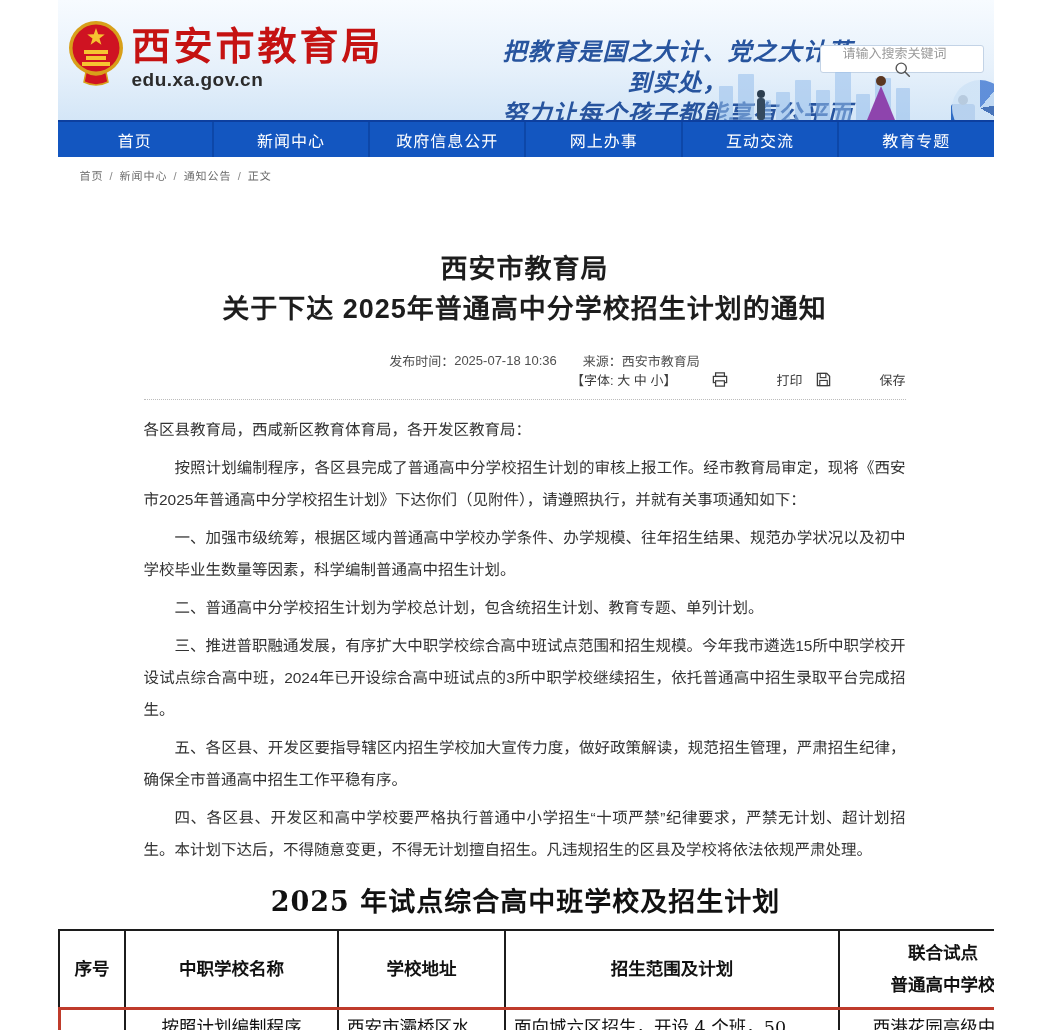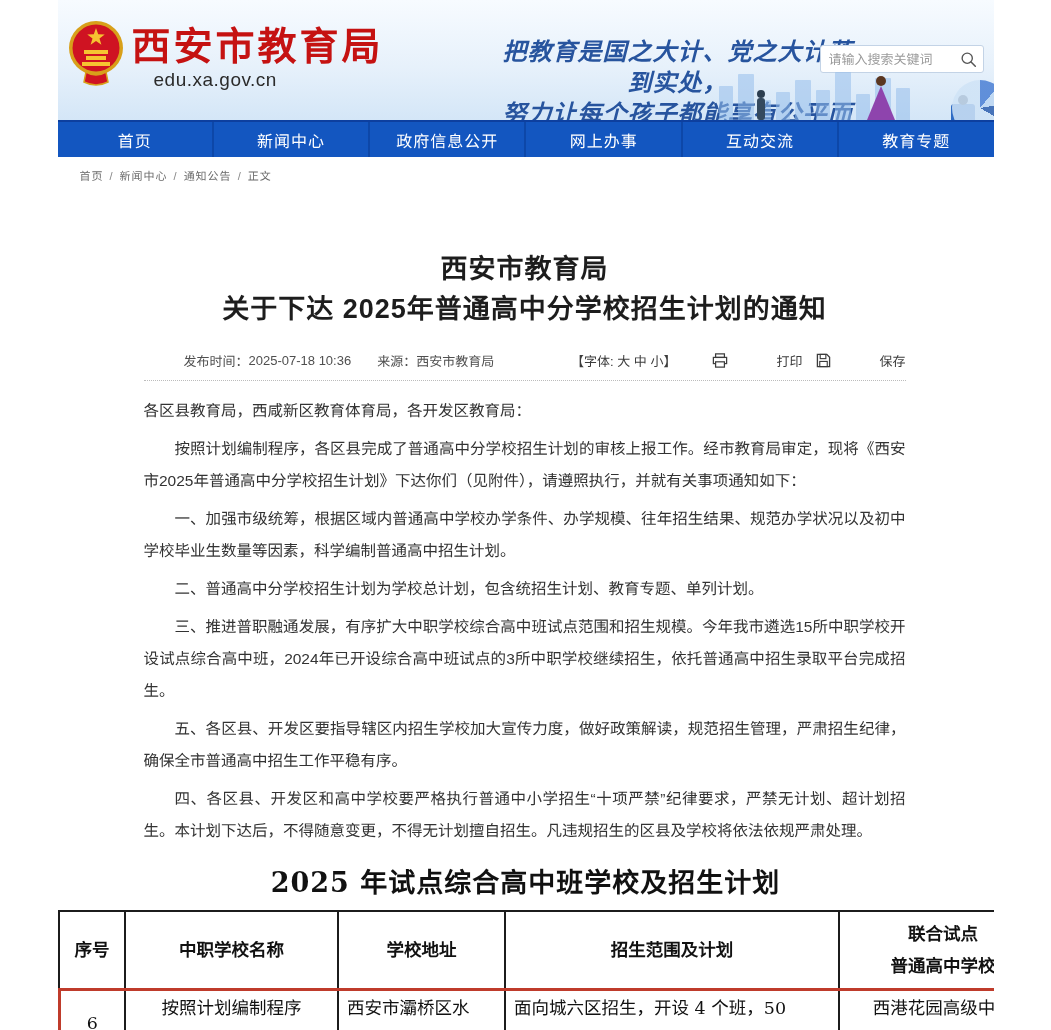--- a/index.html
+++ b/index.html
@@ -8,26 +8,26 @@
   .page { position:relative; width:936px; height:1030px; overflow:hidden; background:#fff; margin:0 auto; }
 
   
   .site-header { position:relative; width:100%; height:120px;
     background:linear-gradient(180deg,#f7fbff 0%, #e7f1fb 55%, #d4e6f7 100%); overflow:hidden; }
   .logo-wrap { position:absolute; left:10px; top:20px; display:flex; align-items:flex-start; }
   .emblem { width:56px; height:66px; margin-right:8px; }
   .site-text { padding-top:6px; }
   .site-name { font-size:39px; font-weight:bold; color:#c51212; letter-spacing:3px; line-height:42px;
     font-family:"Liberation Sans", sans-serif; }
-  .site-domain { font-size:19px; font-weight:normal; color:#2b2b2b; letter-spacing:0.5px; margin-top:1px;margin-left:22px; }
+  .site-domain { font-size:19px; font-weight:bold; color:#2b2b2b; letter-spacing:0.5px; margin-top:1px; }
   .slogan { position:absolute; left:440px; top:36px; width:360px; text-align:center;
     font-family:"DejaVu Serif", serif; font-style:italic; color:#27549e; font-size:24px;
     line-height:31px; font-weight:bold; letter-spacing:1px; }
   .search-box { position:absolute; right:10px; top:45px; width:164px; height:28px; background:#fff;
-    border:1px solid #c3d3e6; border-radius:3px; display:flex; align-items:center; padding:0 6px 0 8px; }
+    border:1px solid #c3d3e6; border-radius:3px; display:flex; align-items:center; padding:0 6px 0 8px;flex-direction:column; }
   .search-box input { flex:1; border:none; outline:none; font-size:13px; color:#444; background:transparent; width:120px;
     font-family:"Liberation Sans", sans-serif; }
   .search-box input::placeholder { color:#9a9a9a; }
   .search-icon svg { display:block; }
 
   
   .illus { position:absolute; right:0; bottom:0; height:52px; width:275px; display:flex; align-items:flex-end; }
   .bar { background:rgba(150,190,235,0.55); margin-right:5px; border-radius:1px 1px 0 0; }
   .fig { position:absolute; bottom:0; }
   .fig-purple { left:148px; width:0; height:0; border-left:14px solid transparent; border-right:14px solid transparent;
@@ -49,21 +49,21 @@
   
   .breadcrumb { padding:10px 0 8px 22px; font-size:11px; color:#6b6b6b; letter-spacing:1px; }
   .breadcrumb .sep { margin:0 6px; color:#888; }
   .crumb { cursor:pointer; }
 
   
   .article { padding:0 88px 0 86px; color:#333; }
   .art-title { margin-top:58px; text-align:center; font-size:27px; font-weight:bold; color:#1d1d1d; line-height:40px;
     letter-spacing:1px; }
   .meta-row { margin-top:22px; padding:0 0 10px 40px; display:flex; align-items:center; font-size:13px; color:#4f4f4f;
-    border-bottom:1px dotted #bcbcbc; }
+    border-bottom:1px dotted #bcbcbc;flex-direction:column; }
   .meta-left { display:flex; align-items:center; }
   .meta-left .src { margin-left:26px; }
   .meta-right { margin-left:auto; display:flex; align-items:center; color:#3c3c3c; }
   .meta-right .fontctl { margin-right:22px; }
   .tool { display:flex; align-items:center; margin-left:14px; cursor:pointer; color:#3c3c3c;gap:44px; }
   .tool svg { margin-right:4px; display:block; }
 
   .body-text { margin-top:14px; }
   .body-text p { font-size:15.5px; line-height:32px; margin:6px 0; text-align:justify; color:#333; }
   .body-text p.indent { text-indent:2em; }

